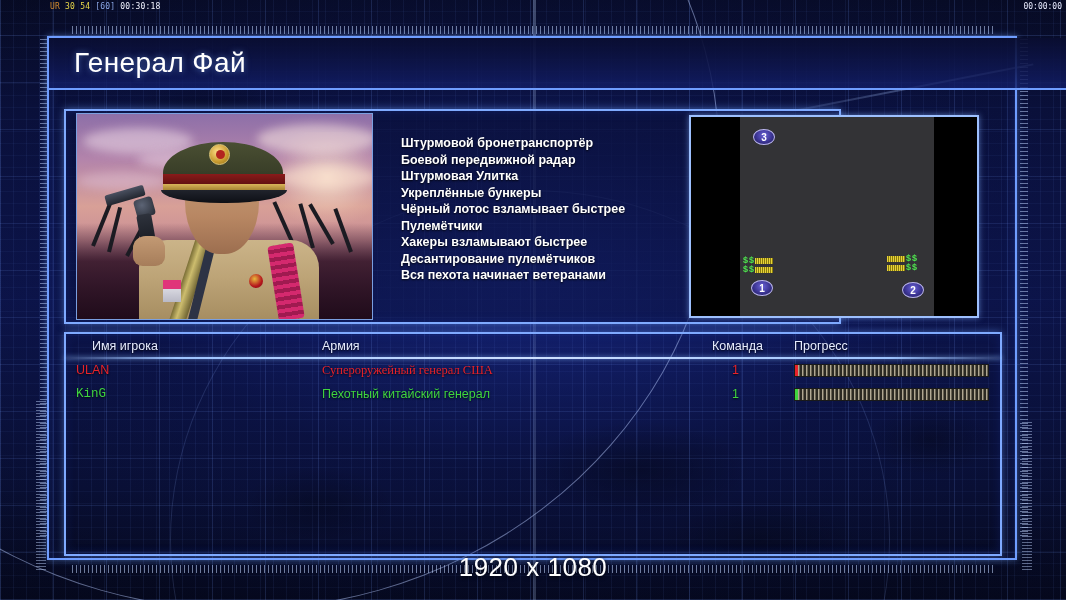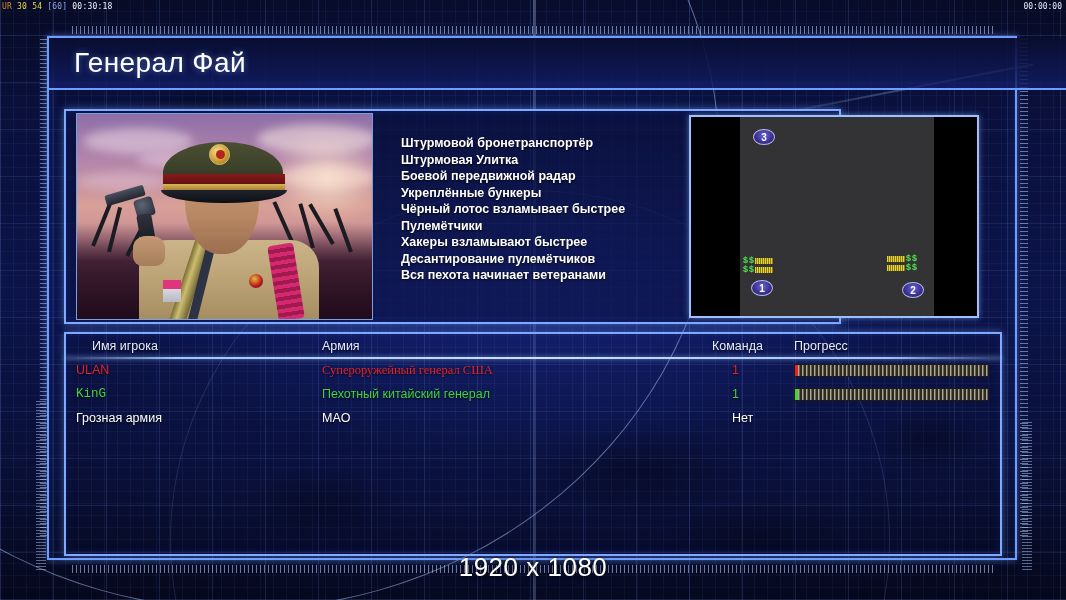--- a/index.html
+++ b/index.html
@@ -66,21 +66,21 @@
 
   
   .topbar {
     position: absolute; left: 0; top: 0; width: 1066px; height: 13px;
     font-family: "DejaVu Sans Mono", monospace;
     font-size: 8px; line-height: 13px; letter-spacing: 0.2px;
     white-space: nowrap;
     z-index: 30;
   }
   .topbar-left { left: 2px; }
-  .stat-a { color: #d48a2e; }
+  .stat-a { color: #d48a2e; padding-left: 48px; }
   .stat-b { color: #e8d84a; }
   .stat-c { color: #8ca8e8; }
   .stat-d { color: #f2f4ff; }
   .topbar-right {
     position: absolute; right: 4px; top: 0; height: 13px;
     font-family: "DejaVu Sans Mono", monospace;
     font-size: 8px; line-height: 13px; color: #e9ecff;
     z-index: 30;
   }
 
@@ -449,22 +449,22 @@
         <div class="gen-emblem"></div>
         <div class="revolver-barrel"></div>
         <div class="revolver-cyl"></div>
         <div class="revolver-grip"></div>
         <div class="gen-hand"></div>
       </div>
     </div>
 
     <div class="ability-list">
       <div class="ability-item">Штурмовой бронетранспортёр</div>
+      <div class="ability-item">Боевой передвижной радар</div>
       <div class="ability-item">Штурмовая Улитка</div>
-      <div class="ability-item">Боевой передвижной радар</div>
       <div class="ability-item">Укреплённые бункеры</div>
       <div class="ability-item">Чёрный лотос взламывает быстрее</div>
       <div class="ability-item">Пулемётчики</div>
       <div class="ability-item">Хакеры взламывают быстрее</div>
       <div class="ability-item">Десантирование пулемётчиков</div>
       <div class="ability-item">Вся пехота начинает ветеранами</div>
     </div>
 
     <div class="minimap-wrap">
       <div class="minimap-field"></div>
@@ -525,23 +525,18 @@
     <div class="trow">
       <div class="cell c-name" id="r1n" style="color: rgb(63, 212, 63); font-family: Liberation Mono, monospace;">KinG</div>
       <div class="cell c-army" id="r1a" style="color: rgb(63, 212, 63);">Пехотный китайский генерал</div>
       <div class="cell c-team" id="r1t" style="color: rgb(63, 212, 63);">1</div>
       <div class="progress" id="r1p">
         <div class="progress-fill"></div>
         <div class="progress-cap" id="r1c" style="background: rgb(63, 212, 63);"></div>
       </div>
     </div>
 
-    <div class="trow">
-      <div class="cell c-name" id="r2n" style="color: rgb(255, 255, 255);">Грозная армия</div>
-      <div class="cell c-army" id="r2a" style="color: rgb(255, 255, 255);">MAO</div>
-      <div class="cell c-team" id="r2t" style="color: rgb(255, 255, 255);">Нет</div>
-    </div>
 
   </div>
 
   <div class="resolution">1920 x 1080</div>
 
 </div>
 
 </body></html>

